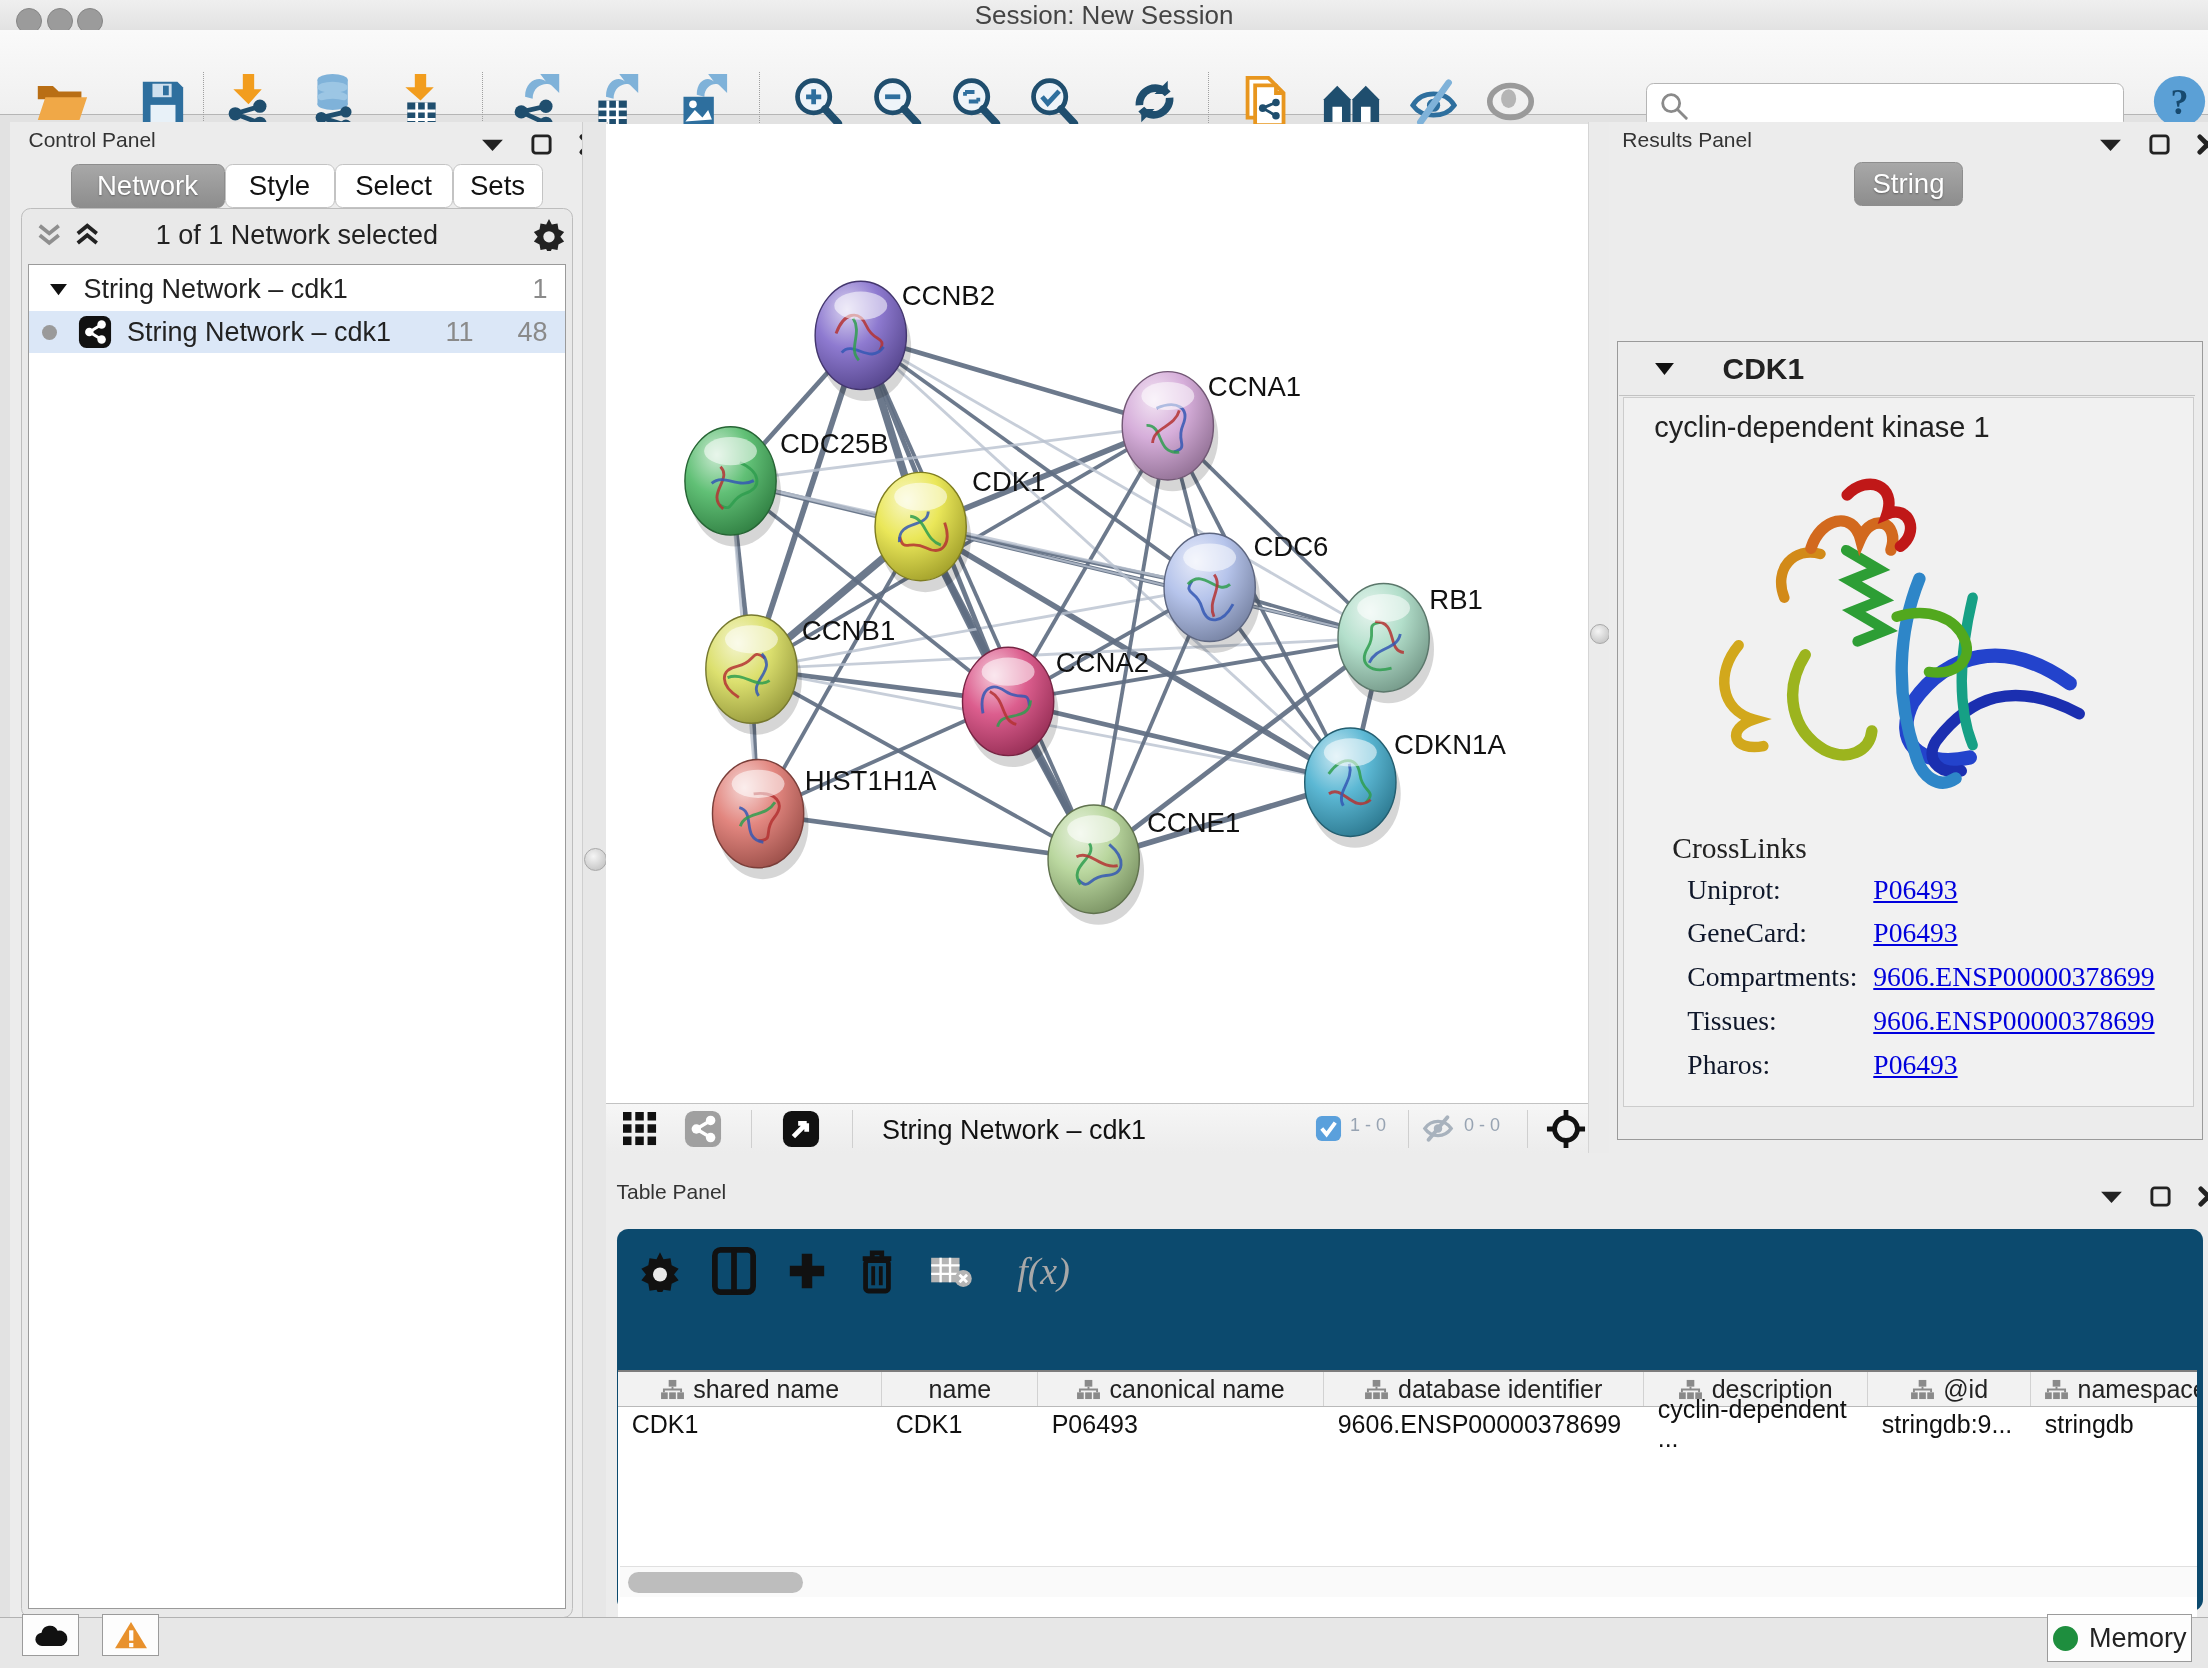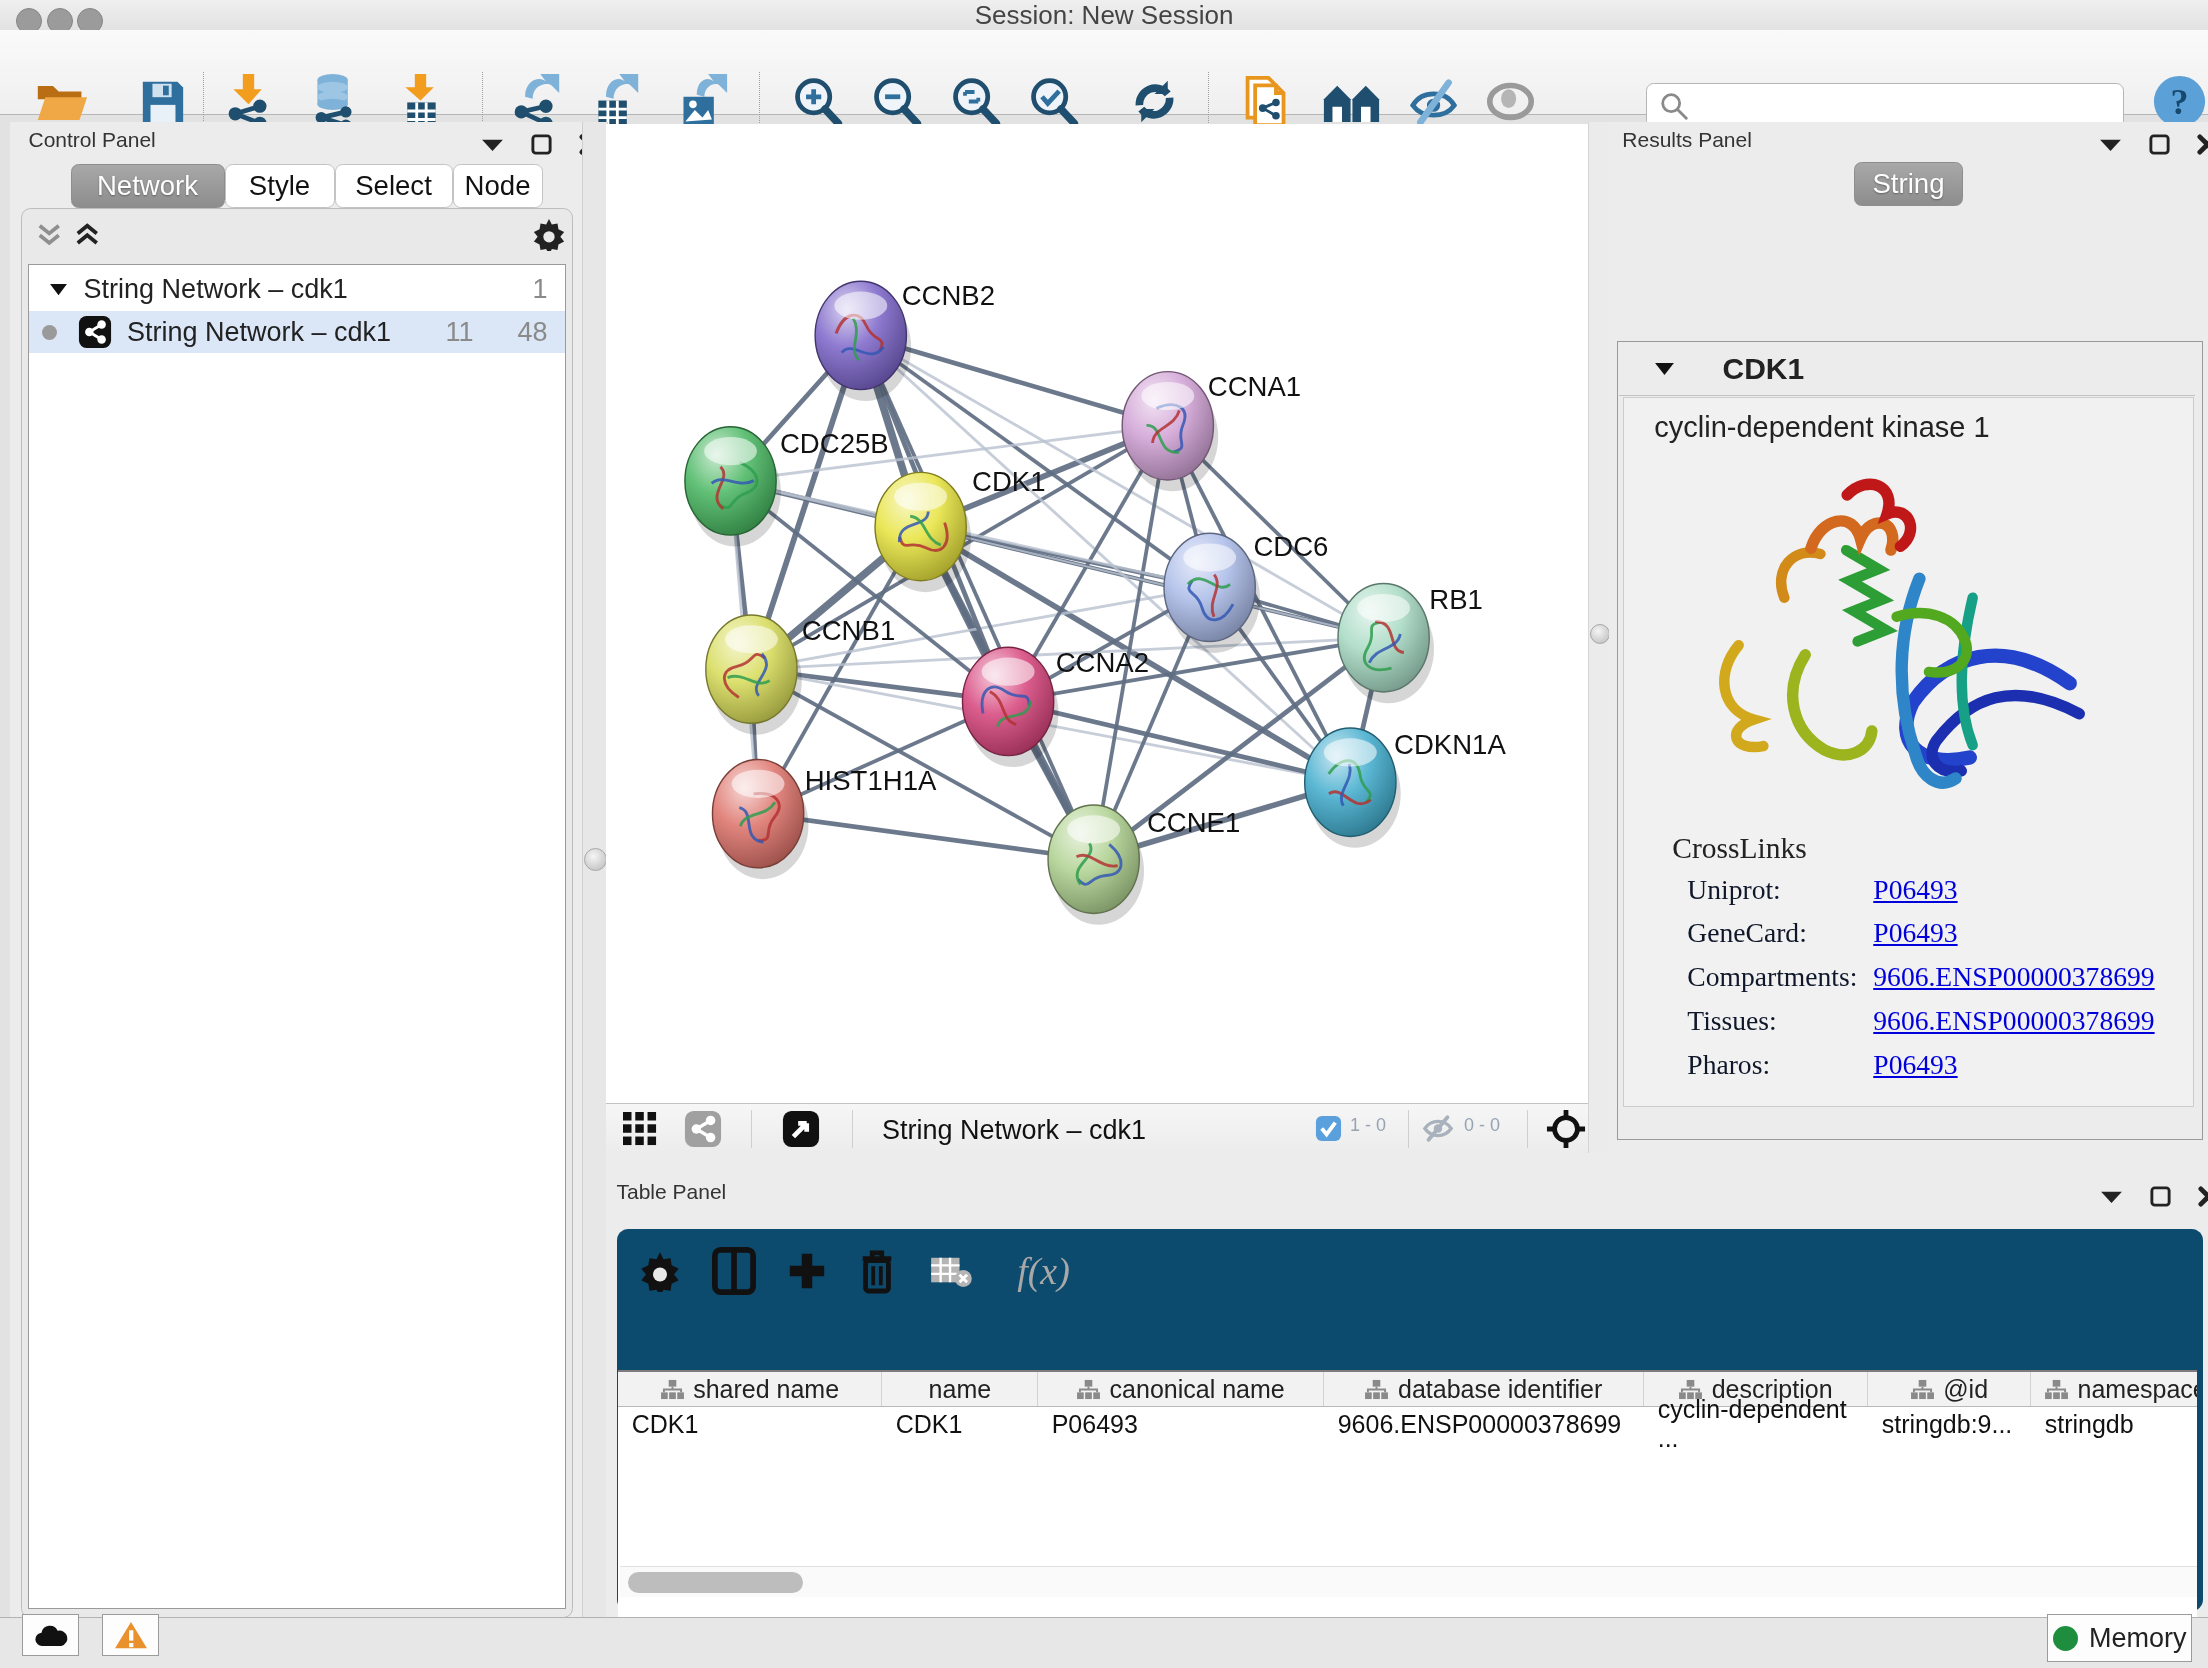--- a/index.html
+++ b/index.html
@@ -253,33 +253,34 @@
     <svg width="23" height="23" viewBox="0 0 24 24">
         <rect x="3" y="3" width="18" height="18" fill="none" stroke="#222" stroke-width="3" rx="3"></rect>
       </svg>
     <svg width="23" height="23" viewBox="0 0 24 24">
         <path d="M4 4 L20 20 M20 4 L4 20" stroke="#222" stroke-width="5" stroke-linecap="round"></path>
       </svg>
   </div>
   <div class="tab sel abs" style="left:61px;top:42px;width:152px">Network</div>
   <div class="tab abs" style="left:215px;top:42px;width:108px">Style</div>
   <div class="tab abs" style="left:325px;top:42px;width:116px">Select</div>
-  <div class="tab abs" style="left:443px;top:42px;width:88px">Node</div>
+  <div class="tab abs" style="left:443px;top:42px;width:88px">Sets</div>
 
   <div id="cp-group">
     <div class="abs" style="left:13.3px;top:13.3px">
       <svg width="28.5" height="28.5" viewBox="0 0 30 30">
           <path d="M5 4 L15 12 25 4 M5 14 L15 22 25 14" stroke="#8f8f8f" stroke-width="4" fill="none"></path>
         </svg>
     </div>
     <div class="abs" style="left:51px;top:13.3px">
       <svg width="28.5" height="28.5" viewBox="0 0 30 30">
           <path d="M5 12 L15 4 25 12 M5 22 L15 14 25 22" stroke="#222" stroke-width="4" fill="none"></path>
         </svg>
     </div>
+    <div class="abs" style="left:0;top:11.4px;width:550px;text-align:center;font-size:27px">1 of 1 Network selected</div>
     <div class="abs" style="left:510px;top:7.6px">
       <svg width="34" height="34" viewBox="0 0 36 36">
           <path d="M18 2 l3 6 6 -1 1 6 6 3 -4 5 4 5 -6 3 -1 6 -6 -1 -3 6 -3 -6 -6 1 -1 -6 -6 -3 4 -5 -4 -5 6 -3 1 -6 6 1z" fill="#222"></path>
           <circle cx="18" cy="21" r="6" fill="#e9e9e9"></circle>
         </svg>
     </div>
     <div id="cp-list">
       <div class="treerow" style="top:3.8px">
         <svg width="21" height="15" viewBox="0 0 22 16" style="margin:0 15px 0 19px">
             <path d="M2 2 L11 14 20 2z" fill="#111"></path>

